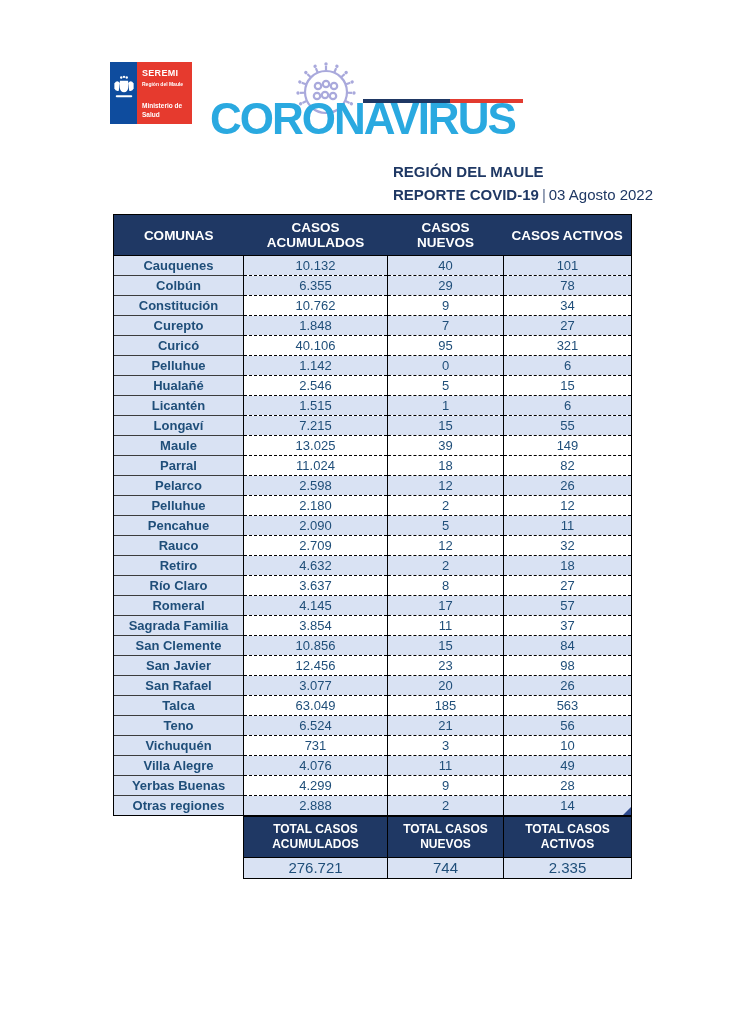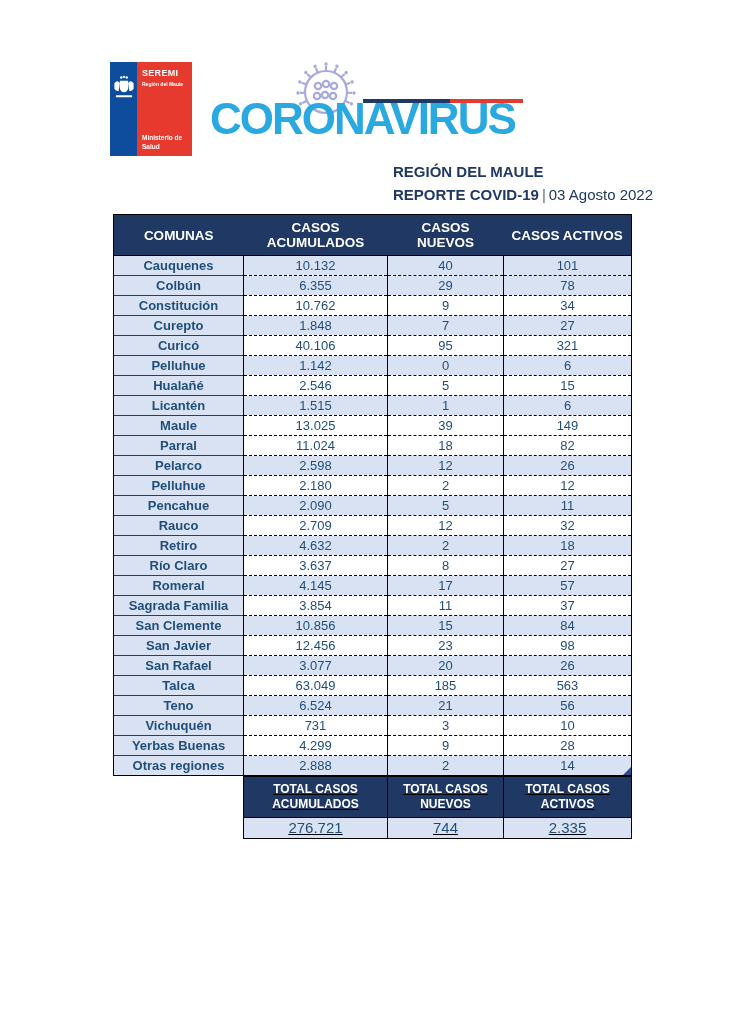--- a/index.html
+++ b/index.html
@@ -1,20 +1,20 @@
 <!DOCTYPE html>
 <html><head>
 <meta charset="utf-8">
 <style>
   html,body{margin:0;padding:0;background:#fff;}
   .page{position:relative;width:746px;height:1014px;background:#ffffff;overflow:hidden;
         font-family:"Liberation Sans",sans-serif;}
 
   
-  .logo{position:absolute;left:110px;top:62px;width:82px;height:94px;display:flex;}
+  .logo{position:absolute;left:110px;top:62px;width:82px;height:62px;display:flex;}
   .logo-blue{width:27px;background:#0E4C9E;display:flex;justify-content:center;align-items:flex-start;padding-top:11px;}
   .logo-red{flex:1;background:#E63A2E;color:#fff;display:flex;flex-direction:column;padding:7px 2px 5px 5px;box-sizing:border-box;}
   .logo-seremi{font-size:9px;font-weight:bold;letter-spacing:.3px;line-height:1.1;}
   .logo-region{font-size:5px;font-weight:bold;margin-top:2px;line-height:1.2;}
   .logo-ministerio{font-size:6.5px;font-weight:bold;margin-top:auto;line-height:1.3;}
 
   
   .virus{position:absolute;left:288px;top:60px;}
   .brand{position:absolute;left:210px;top:96px;font-size:44px;font-weight:bold;
          color:#2AA9E0;letter-spacing:-2px;line-height:1.05;white-space:nowrap;}
@@ -37,21 +37,21 @@
   tr.data td.comuna{font-weight:bold;background:#D9E2F3;border-top:1px solid #3c3c3c;}
   tr.data td.num{border-top:1px dashed #000;}
   tr.shaded td.num{background:#D9E2F3;}
   tr.plain td.num{background:#ffffff;}
   tr.data:first-child td{border-top:1px solid #000;}
   tr.data:last-child td.num:last-child{position:relative;}
   tr.data:last-child td.num:last-child::after{content:"";position:absolute;right:0;bottom:0;width:0;height:0;
                 border-left:8px solid transparent;border-bottom:8px solid #2F4B8E;}
 
   
-  .totals-row{display:flex;width:520px;text-decoration:underline;}
+  .totals-row{display:flex;width:520px;}
   .totals-spacer{width:130px;}
   table.totals{border-collapse:collapse;table-layout:fixed;width:389px;border:1px solid #000;}
   table.totals th{background:#1F3864;color:#fff;font-size:12px;font-weight:bold;line-height:15px;
                   height:36px;padding:2px 0;border:1px solid #000;text-align:center;}
   table.totals td{background:#D9E2F3;color:#1F4E79;font-size:15px;height:20px;line-height:20px;
                   padding:0;border:1px solid #000;text-align:center;}
 </style>
 </head>
 <body>
 
@@ -210,20 +210,26 @@
             <td class="num">2.546</td>
             <td class="num">5</td>
             <td class="num">15</td>
           </tr>
           <tr class="data shaded">
             <td class="comuna">Licantén</td>
             <td class="num">1.515</td>
             <td class="num">1</td>
             <td class="num">6</td>
           </tr>
+          <tr class="data shaded">
+            <td class="comuna">Longaví</td>
+            <td class="num">7.215</td>
+            <td class="num">15</td>
+            <td class="num">55</td>
+          </tr>
           <tr class="data plain">
             <td class="comuna">Maule</td>
             <td class="num">13.025</td>
             <td class="num">39</td>
             <td class="num">149</td>
           </tr>
           <tr class="data plain">
             <td class="comuna">Parral</td>
             <td class="num">11.024</td>
             <td class="num">18</td>
@@ -305,20 +311,26 @@
             <td class="comuna">Teno</td>
             <td class="num">6.524</td>
             <td class="num">21</td>
             <td class="num">56</td>
           </tr>
           <tr class="data plain">
             <td class="comuna">Vichuquén</td>
             <td class="num">731</td>
             <td class="num">3</td>
             <td class="num">10</td>
+          </tr>
+          <tr class="data shaded">
+            <td class="comuna">Villa Alegre</td>
+            <td class="num">4.076</td>
+            <td class="num">11</td>
+            <td class="num">49</td>
           </tr>
           <tr class="data plain">
             <td class="comuna">Yerbas Buenas</td>
             <td class="num">4.299</td>
             <td class="num">9</td>
             <td class="num">28</td>
           </tr>
           <tr class="data shaded">
             <td class="comuna">Otras regiones</td>
             <td class="num">2.888</td>

